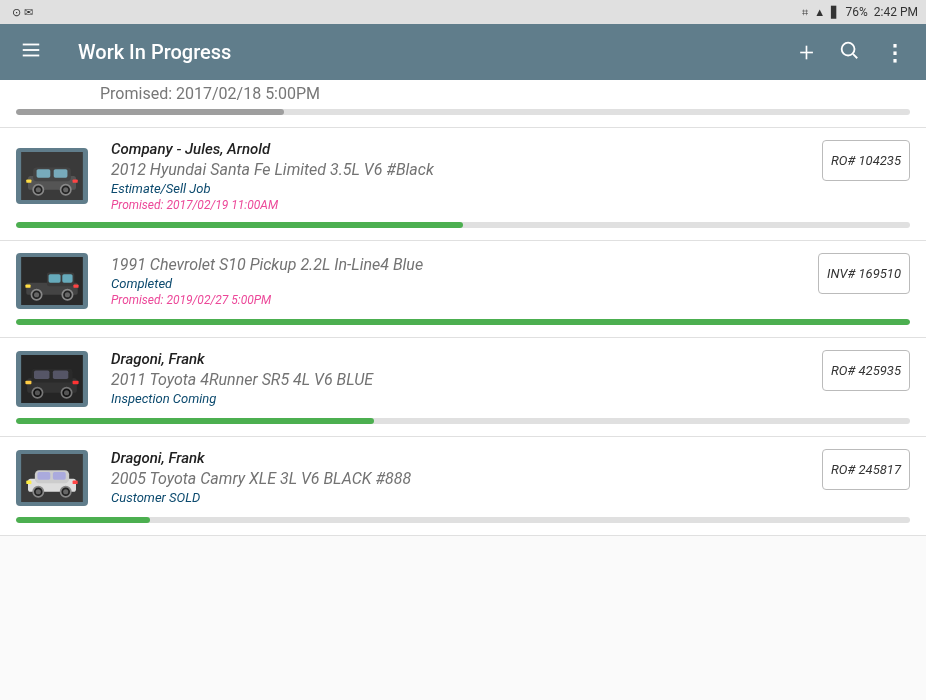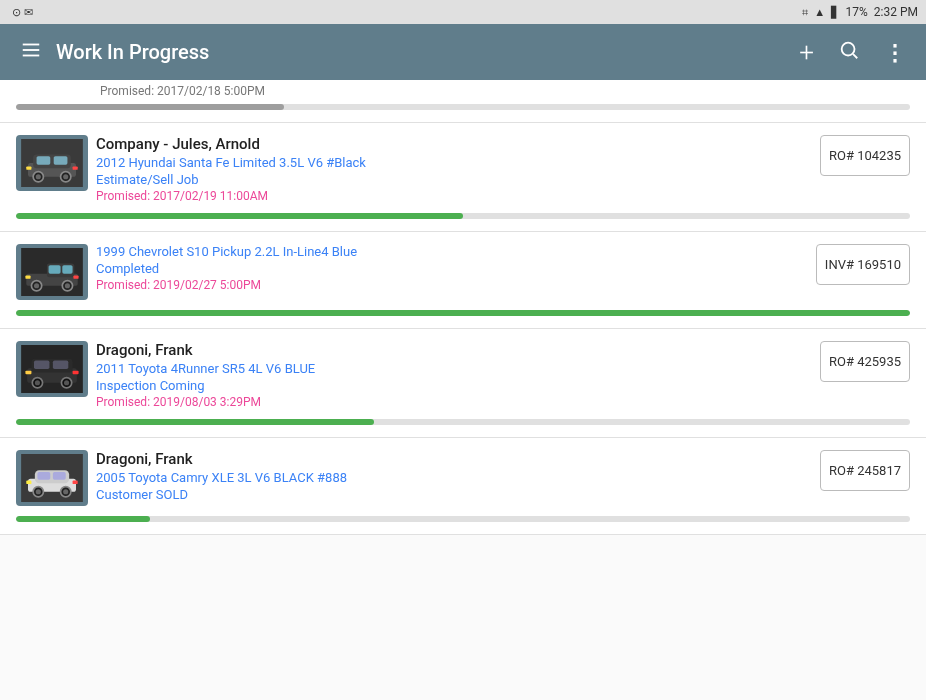--- a/index.html
+++ b/index.html
@@ -38,21 +38,21 @@
     .status-icon { font-size: 11px; }
 
     
     .app-bar {
       background: #607d8b;
       height: 56px;
       display: flex;
       align-items: center;
       padding: 0 16px;
       color: white;
-      gap: 10px;
+      gap: 32px;
     }
     .app-bar-title {
       font-size: 20px;
       font-weight: 500;
       flex: 1;
     }
     .app-bar-actions {
       display: flex;
       align-items: center;
       gap: 16px;
@@ -73,22 +73,23 @@
 
     
     .list-item {
       background: white;
       padding: 12px 16px;
       border-bottom: 1px solid #e0e0e0;
       position: relative;
     }
     .list-item-header {
       display: flex;
-      align-items: flex-start;
-      gap: 8px;
+      align-items: center;
+      gap: 23px;
+      font-style: italic;
     }
     .car-thumbnail {
       width: 72px;
       height: 56px;
       background: #607d8b;
       border-radius: 4px;
       flex-shrink: 0;
       overflow: hidden;
       display: flex;
       align-items: center;
@@ -101,27 +102,27 @@
     .item-info {
       flex: 1;
     }
     .item-name {
       font-size: 15px;
       font-weight: 500;
       color: #212121;
       margin-bottom: 2px;
     }
     .item-vehicle {
-      font-size: 13px;
-      color: #3b82f6;
+      font-size: 16px;
+      color: #737373;
       margin-bottom: 2px;
     }
     .item-status {
       font-size: 13px;
-      color: #3b82f6;
+      color: #0c4a6e;
       margin-bottom: 2px;
     }
     .item-promised {
       font-size: 12px;
       color: #ec4899;
     }
     .ro-badge {
       border: 1px solid #bbb;
       border-radius: 4px;
       padding: 12px 8px;
@@ -146,21 +147,21 @@
       background: #4caf50;
     }
 
     
     .partial-item {
       background: white;
       padding: 4px 16px 12px 16px;
       border-bottom: 1px solid #e0e0e0;
     }
     .partial-promised {
-      font-size: 12px;
+      font-size: 16px;
       color: #777;
       padding-left: 84px;
     }
     .partial-progress {
       margin-top: 6px;
       height: 6px;
       background: #e0e0e0;
       border-radius: 3px;
       overflow: hidden;
     }
@@ -175,22 +176,22 @@
 <body>
 
 <div class="status-bar">
   <div class="status-bar-left">
     <span class="status-icon">⊙ ✉</span>
   </div>
   <div class="status-bar-right">
     <span class="status-icon">⌗</span>
     <span class="status-icon">▲</span>
     <span class="status-icon">▋</span>
-    <span>17%</span>
-    <span>2:32 PM</span>
+    <span>76%</span>
+    <span>2:42 PM</span>
   </div>
 </div>
 
 <div class="app-bar">
   <span class="app-bar-icon">
     <svg width="22" height="22" viewBox="0 0 24 24" fill="white">
       <rect x="3" y="5" width="18" height="2"></rect>
       <rect x="3" y="11" width="18" height="2"></rect>
       <rect x="3" y="17" width="18" height="2"></rect>
     </svg>
@@ -260,21 +261,21 @@
           <rect x="48" y="20" width="12" height="10" rx="2" fill="#6ab"></rect>
           <circle cx="18" cy="44" r="6" fill="#222" stroke="#888" stroke-width="2"></circle>
           <circle cx="54" cy="44" r="6" fill="#222" stroke="#888" stroke-width="2"></circle>
           <circle cx="18" cy="44" r="3" fill="#666"></circle>
           <circle cx="54" cy="44" r="3" fill="#666"></circle>
           <rect x="5" y="32" width="6" height="4" rx="1" fill="#ffdd44"></rect>
           <rect x="61" y="32" width="6" height="4" rx="1" fill="#ff4444"></rect>
         </svg>
       </div>
       <div class="item-info">
-        <div class="item-vehicle">1999 Chevrolet S10 Pickup  2.2L In-Line4 Blue</div>
+        <div class="item-vehicle">1991 Chevrolet S10 Pickup  2.2L In-Line4 Blue</div>
         <div class="item-status">Completed</div>
         <div class="item-promised">Promised: 2019/02/27 5:00PM</div>
       </div>
       <div class="ro-badge">INV# 169510</div>
     </div>
     <div class="progress-bar-container">
       <div class="progress-bar-fill" style="width: 100%;"></div>
     </div>
   </div>
 
@@ -293,21 +294,20 @@
           <circle cx="19" cy="44" r="3" fill="#555"></circle>
           <circle cx="53" cy="44" r="3" fill="#555"></circle>
           <rect x="5" y="30" width="7" height="4" rx="1" fill="#ffcc44"></rect>
           <rect x="60" y="30" width="7" height="4" rx="1" fill="#ff3333"></rect>
         </svg>
       </div>
       <div class="item-info">
         <div class="item-name">Dragoni, Frank</div>
         <div class="item-vehicle">2011 Toyota 4Runner SR5 4L V6 BLUE</div>
         <div class="item-status">Inspection Coming</div>
-        <div class="item-promised">Promised: 2019/08/03 3:29PM</div>
       </div>
       <div class="ro-badge">RO# 425935</div>
     </div>
     <div class="progress-bar-container">
       <div class="progress-bar-fill" style="width: 40%;"></div>
     </div>
   </div>
 
   <div class="list-item" id="item-4">
     <div class="list-item-header">

